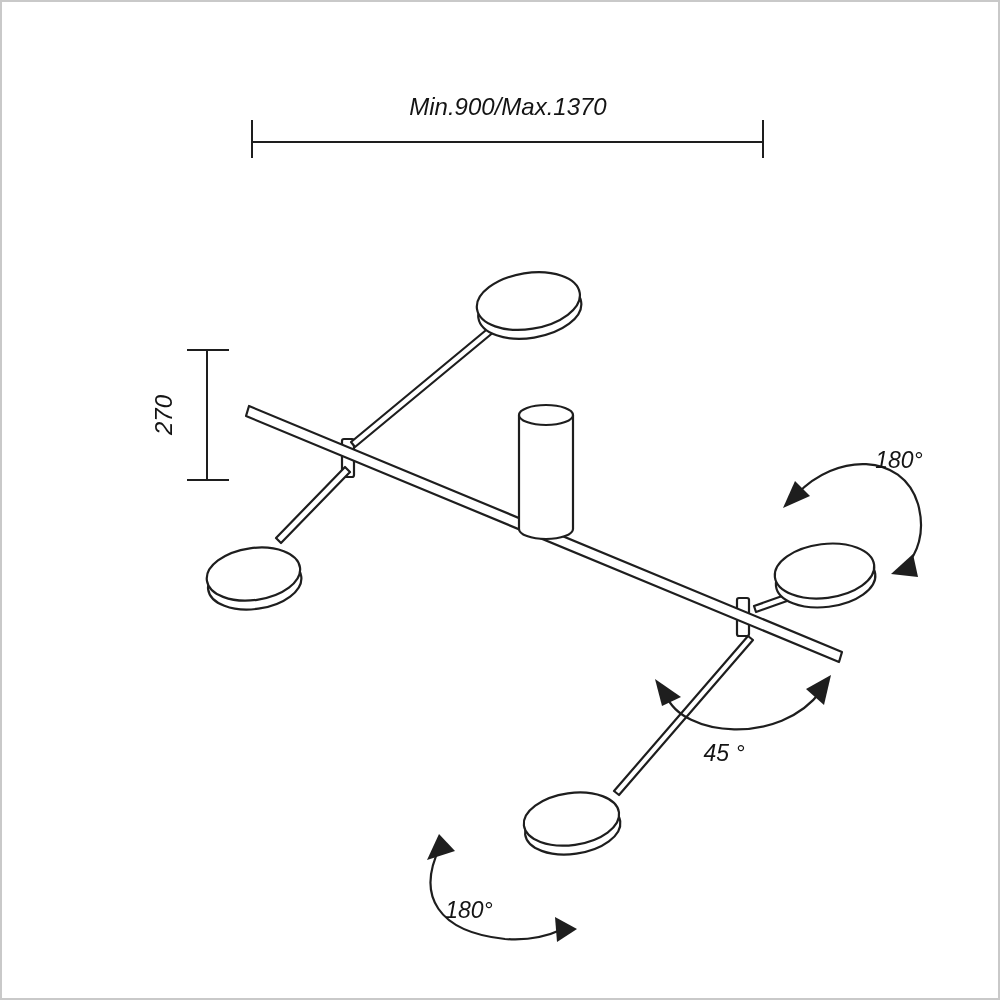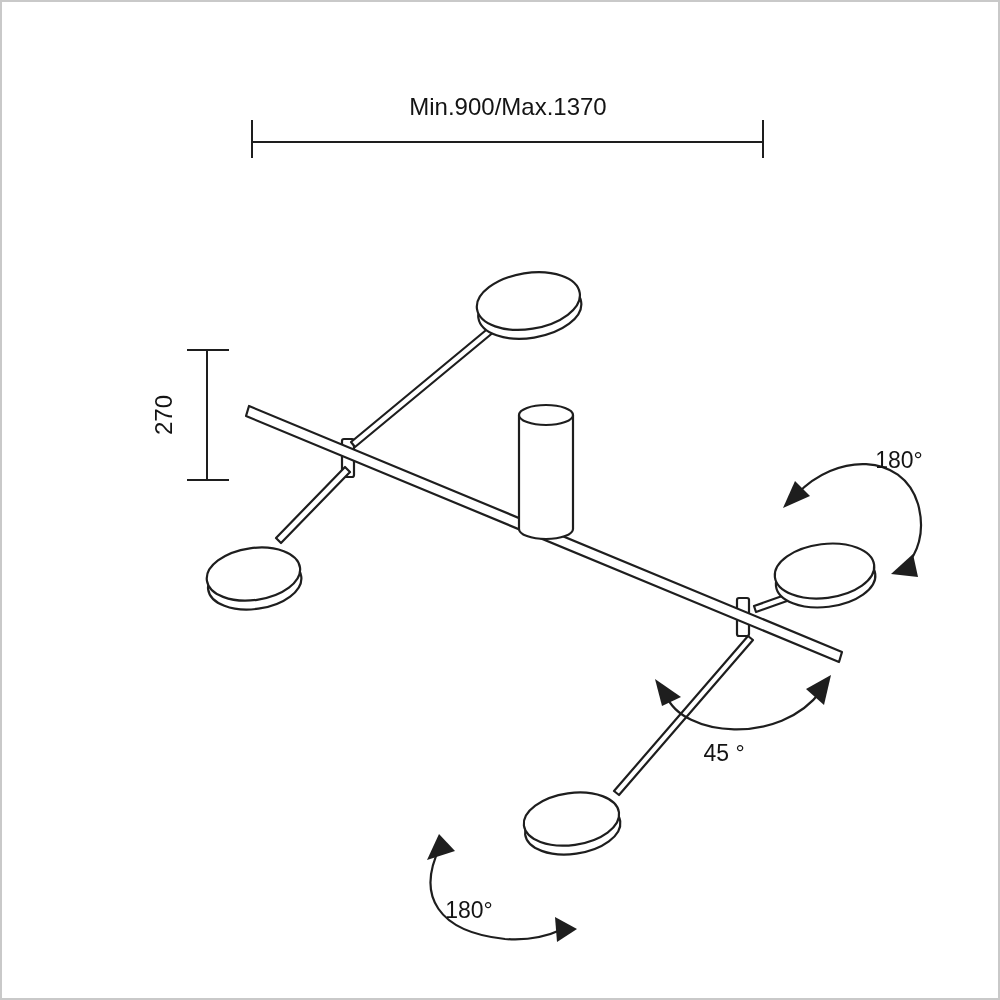--- a/index.html
+++ b/index.html
@@ -6,20 +6,21 @@
   html, body { margin: 0; padding: 0; background: #ffffff; }
   .page {
     position: relative;
     width: 1000px;
     height: 1000px;
     box-sizing: border-box;
     background: #ffffff;
     border: 2px solid #c9c9c9;
     overflow: hidden;
     font-family: "Liberation Sans", sans-serif;
+    font-style: italic;
   }
   .page svg { position: absolute; left: 0; top: 0; }
 
   
   .dim-text   { font-size: 24px; fill: #141414; font-family: "Liberation Sans", sans-serif; }
   .angle-text { font-size: 23px; fill: #141414; font-family: "Liberation Sans", sans-serif; }
   .ln    { stroke: #1e1e1e; stroke-width: 2;   fill: none; stroke-linecap: square; }
   .part  { stroke: #1e1e1e; stroke-width: 2.2; fill: #ffffff; stroke-linejoin: round; }
   .arrow { stroke: #1e1e1e; stroke-width: 2.2; fill: none; stroke-linecap: round; }
   .head  { fill: #1e1e1e; stroke: none; }

